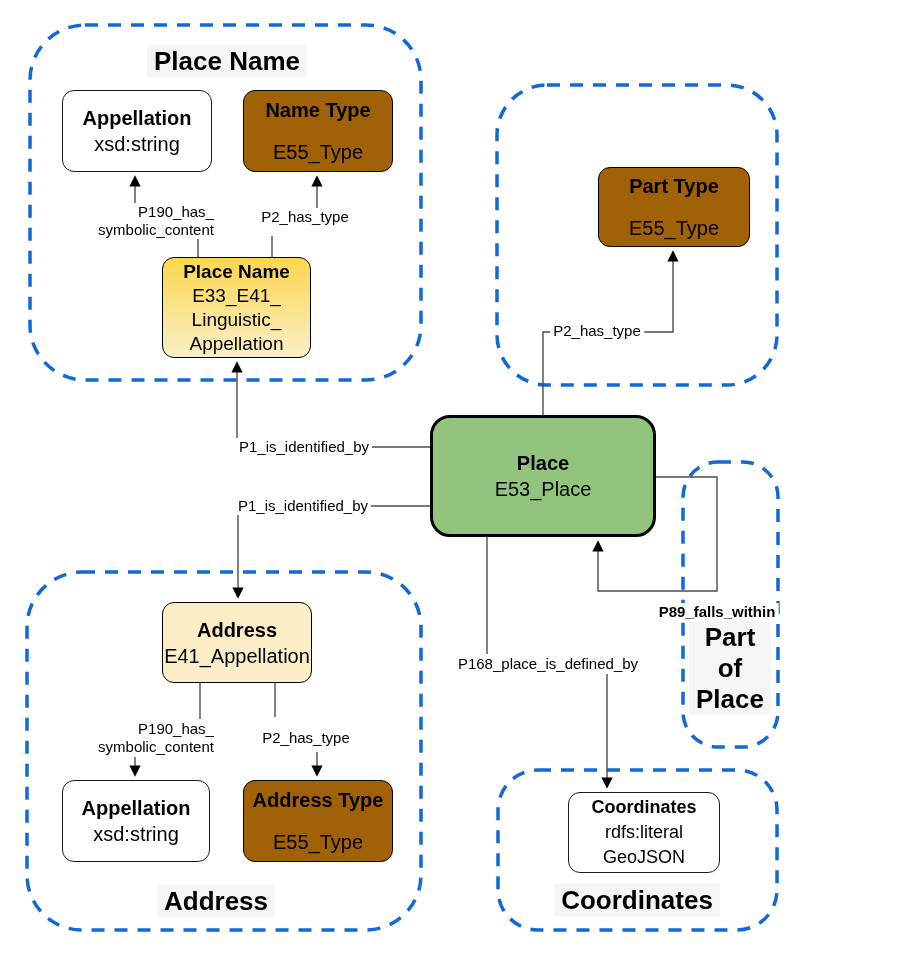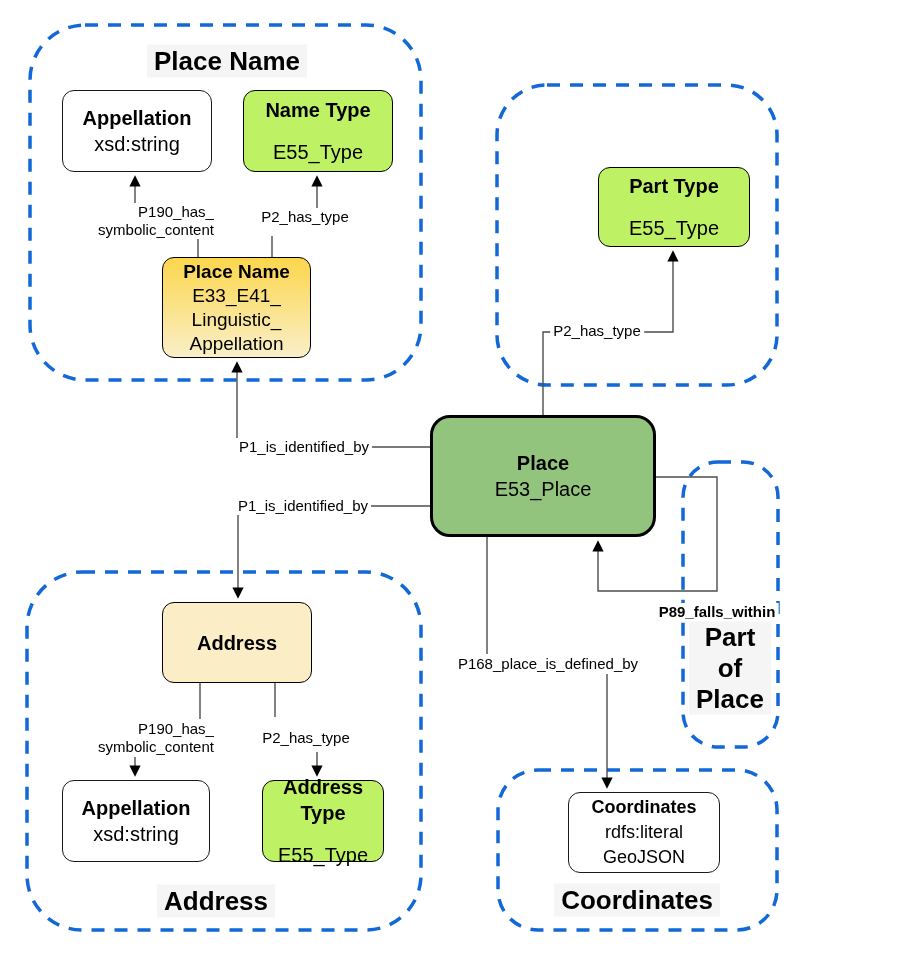--- a/index.html
+++ b/index.html
@@ -8,21 +8,21 @@
     font-family:"Liberation Sans", sans-serif;color:#000;
   }
   #edges{position:absolute;left:0;top:0;width:910px;height:958px;}
   .node{
     position:absolute;box-sizing:border-box;border-radius:12px;
     display:flex;flex-direction:column;justify-content:center;align-items:center;
     text-align:center;line-height:26px;font-size:20px;background:#fff;
     border:1.6px solid #1a1a1a;
   }
   .node .t{font-weight:bold;}
-  .node.orange{background:#bef264;border:1.8px solid #000;gap:16px;}
+  .node.orange{background:#a16207;border:1.8px solid #000;gap:16px;}
   .node.cream{background:#fbeec6;border:1.6px solid #000;}
   .node.grad{background:linear-gradient(#fcd64c,#f9efc8);border:1.6px solid #000;}
   .node.green{background:#93c47d;border:3px solid #000;border-radius:20px;}
   .node.small{font-size:18px;line-height:25px;}
   .node.tight{font-size:19px;line-height:24px;}
   .gtitle{
     position:absolute;transform:translate(-50%,-50%);font-weight:bold;font-size:26px;
     background:#f5f5f6;padding:1px 7px;white-space:nowrap;
   }
   .gtitle.multi{padding:0 7px;text-align:center;line-height:31px;}
@@ -130,28 +130,29 @@
     <div>E55_Type</div>
   </div>
 
   <div class="node green" style="left:430px;top:415px;width:226px;height:122px;">
     <div class="t">Place</div>
     <div>E53_Place</div>
   </div>
 
   <div class="node cream" style="left:162px;top:602px;width:150px;height:81px;">
     <div class="t">Address</div>
+    <div>E41_Appellation</div>
   </div>
 
   <div class="node" style="left:62px;top:780px;width:148px;height:82px;">
     <div class="t">Appellation</div>
     <div>xsd:string</div>
   </div>
 
-  <div class="node orange" style="left:243px;top:780px;width:122px;height:82px;margin-left:19px;">
+  <div class="node orange" style="left:243px;top:780px;width:150px;height:82px;">
     <div class="t">Address Type</div>
     <div>E55_Type</div>
   </div>
 
   <div class="node small" style="left:568px;top:792px;width:152px;height:81px;">
     <div class="t">Coordinates</div>
     <div>rdfs:literal</div>
     <div>GeoJSON</div>
   </div>
 

